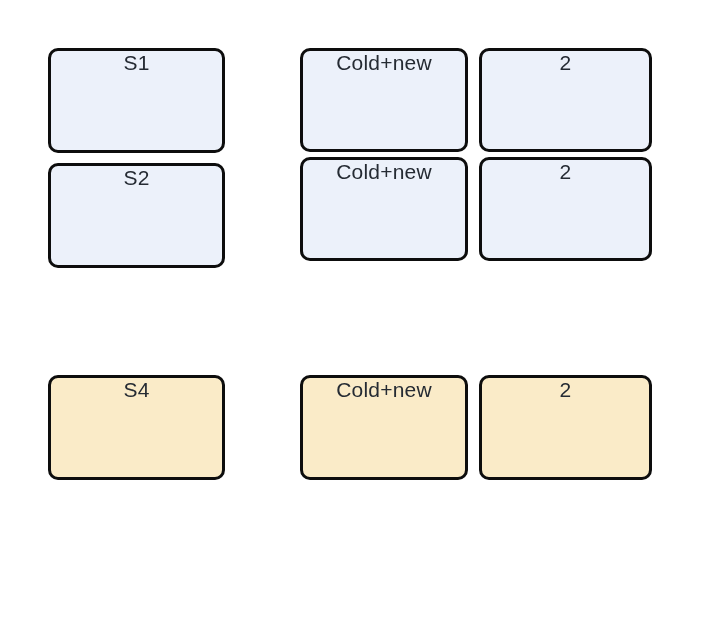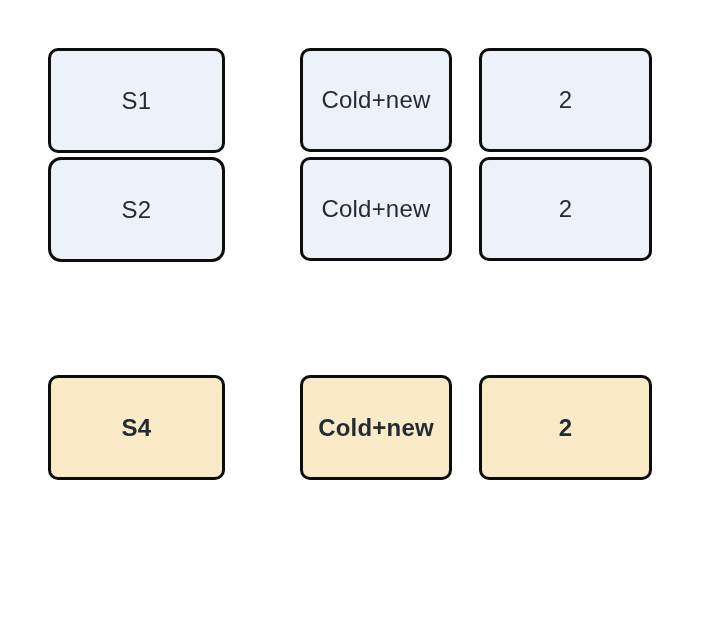--- a/index.html
+++ b/index.html
@@ -14,39 +14,39 @@
     background: var(--canvas-bg, #ffffff);
     font-family: "Liberation Sans", sans-serif;
     overflow: hidden;
   }
   .node {
     position: absolute;
     box-sizing: border-box;
     border: 3px solid var(--border, #0d0d0d);
     border-radius: 10px;
     display: flex;
-    align-items: center;
+    align-items: flex-start;
     justify-content: center;
-    font-size: 24px;
+    font-size: 21px;
     color: var(--text, #252b33);
     letter-spacing: 0.2px;
   }
   .blue   { background: var(--blue-fill, #ecf1fa); }
-  .yellow { background: var(--yellow-fill, #faebc8); font-weight: bold; }
+  .yellow { background: var(--yellow-fill, #faebc8); }
 
   
   .col-left { left: 48px; width: 177px; height: 105px; }
   .s1 { top: 48px; }
-  .s2 { top: 157px; border-radius: 13px; }
+  .s2 { top: 163px; }
   .s3 { top: 266px; }
   .s4 { top: 375px; }
   .s5 { top: 484px; }
 
   
-  .col-a { left: 300px; width: 152px; }
+  .col-a { left: 300px; width: 168px; }
   .col-b { left: 479px; width: 173px; }
   .row-1 { top: 48px;  height: 104px; }
   .row-2 { top: 157px; height: 104px; }
   .row-3 { top: 375px; height: 105px; }
 </style>
 </head>
 <body>
 
 <div class="canvas">
 

